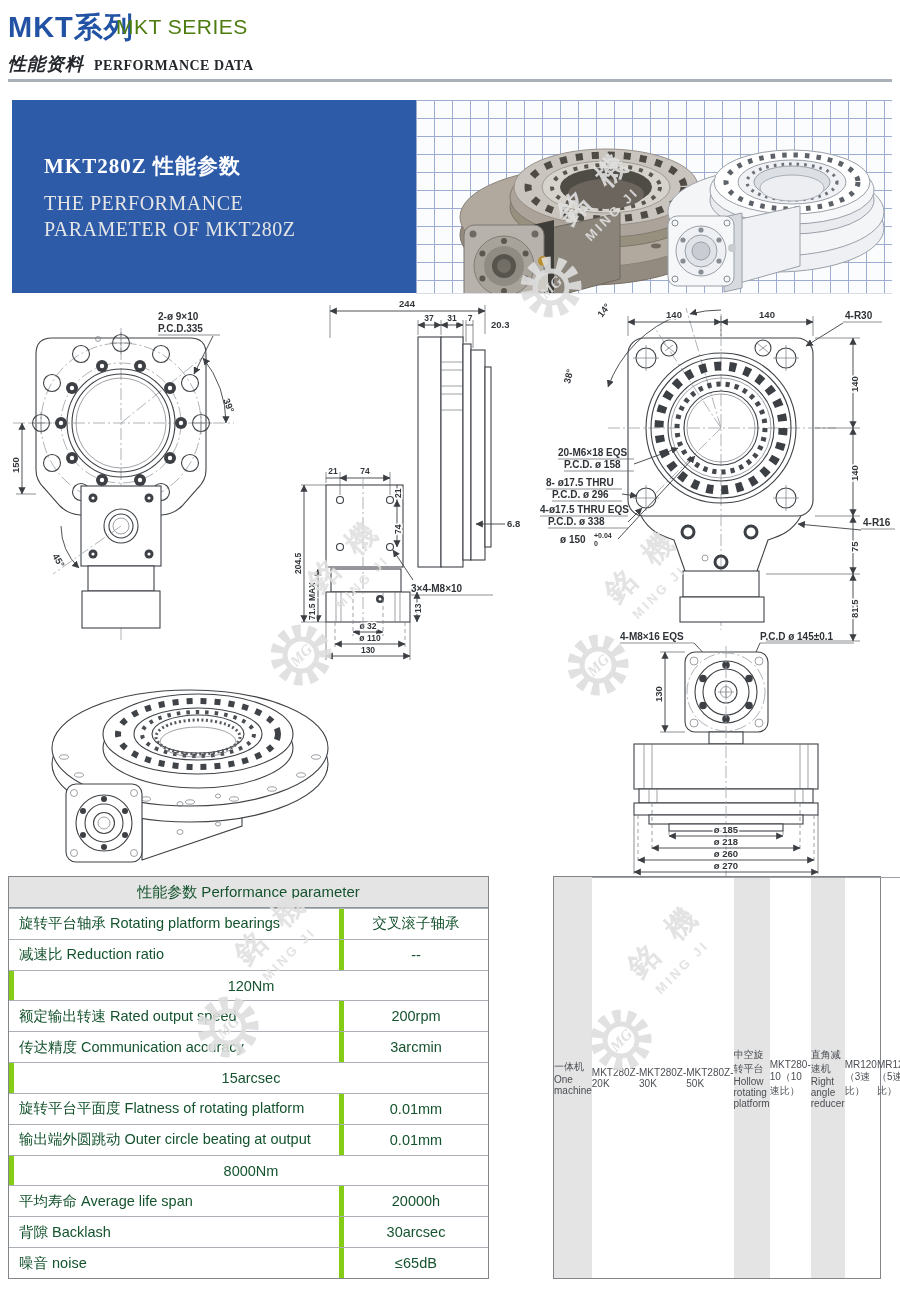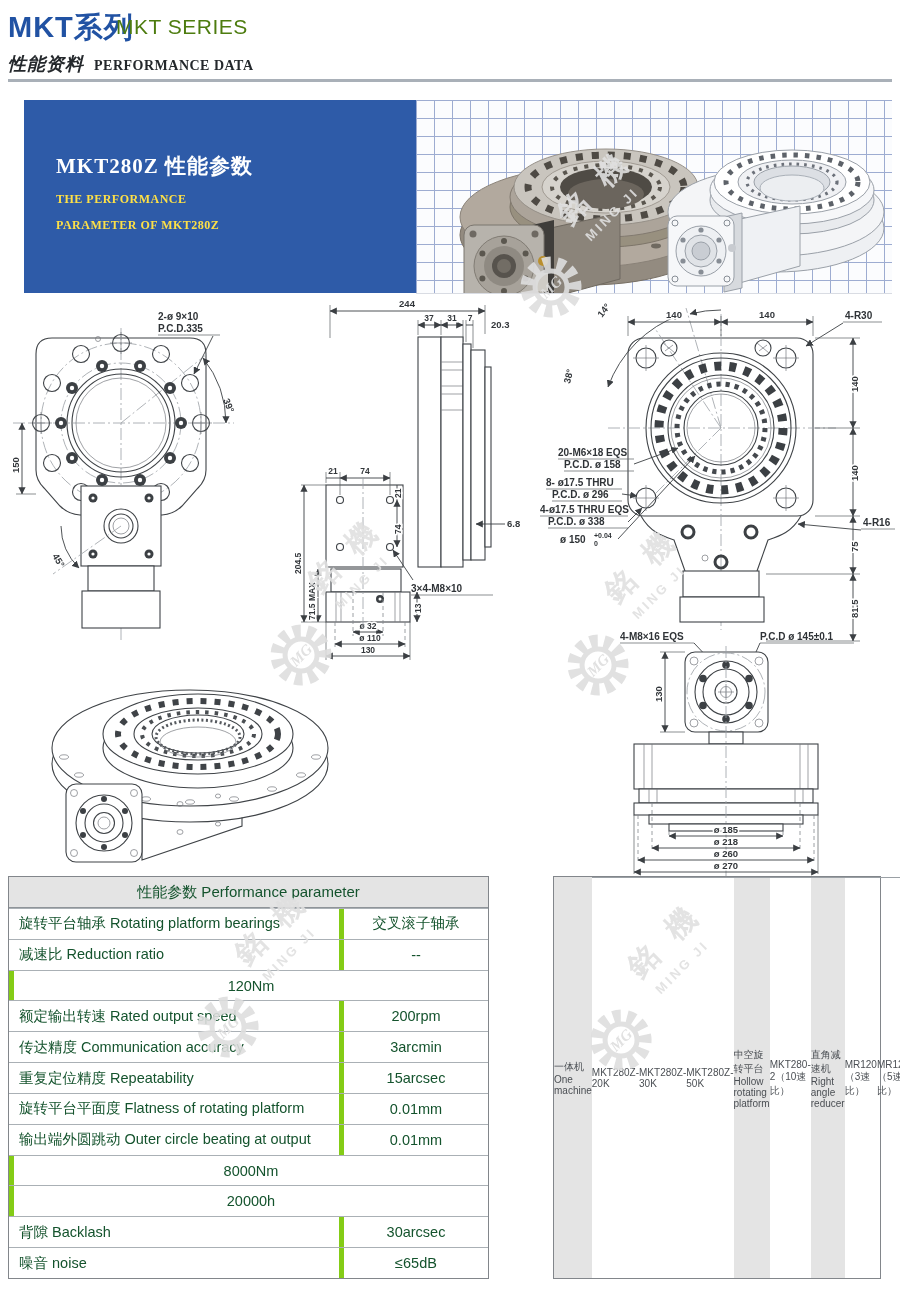--- a/index.html
+++ b/index.html
@@ -9,25 +9,25 @@
 
   
   .title-zh{position:absolute;left:8px;top:8px;font-size:29px;font-weight:bold;color:#2152a3;letter-spacing:1px;}
   .title-en{position:absolute;left:116px;top:15px;font-size:21px;color:#4d7c0f;letter-spacing:0.5px;text-align:right;}
   .section-line{position:absolute;left:8px;top:52px;font-family:"Liberation Serif",serif;color:#24282c;}
   .section-zh{font-size:18px;font-weight:bold;letter-spacing:1px;font-style:italic;}
   .section-en{font-size:14px;font-weight:bold;margin-left:6px;letter-spacing:0.5px;}
   .rule{position:absolute;left:8px;top:79px;width:884px;height:3px;background:#a9b0b8;}
 
   
-  .banner-blue{position:absolute;left:24px;top:100px;width:408px;height:193px;background:#2e5ba8;}
+  .banner-blue{position:absolute;left:12px;top:100px;width:408px;height:193px;background:#2e5ba8;}
   .banner-title{position:absolute;left:32px;top:52px;color:#fff;font-family:"Liberation Serif",serif;
                 font-weight:bold;font-size:21px;letter-spacing:1px;}
-  .banner-sub{position:absolute;left:32px;color:#fde047;font-family:"Liberation Serif",serif;
-              font-weight:bold;font-size:12px;letter-spacing:0.5px;}
+  .banner-sub{position:absolute;left:32px;color:#e5e5e5;font-family:"Liberation Serif",serif;
+              font-weight:normal;font-size:20px;letter-spacing:0.5px;}
   .grid-area{position:absolute;left:416px;top:100px;width:476px;height:193px;background-color:#fbfcfe;
              background-image:linear-gradient(#9dacd1 1px,transparent 1px),
                               linear-gradient(90deg,#9dacd1 1px,transparent 1px);
              background-size:18px 18px;border-bottom:1px solid #d9dce3;}
 
   
   .perf-table{position:absolute;left:8px;top:876px;width:479px;height:401px;border:1px solid #82868b;
               display:flex;flex-direction:column;background:transparent;color:#14532d;}
   .pt-head{flex:0 0 30px;background:#e4e4e4;border-bottom:1px solid #8f9499;display:flex;
            align-items:center;justify-content:center;font-size:15px;}
@@ -542,48 +542,48 @@
           <div class="pt-value">--</div>
         </div><div class="pt-row">
           <div class="pt-value">120Nm</div>
         </div><div class="pt-row">
           <div class="pt-label">额定输出转速 Rated output speed</div>
           <div class="pt-value">200rpm</div>
         </div><div class="pt-row">
           <div class="pt-label">传达精度 Communication accuracy</div>
           <div class="pt-value">3arcmin</div>
         </div><div class="pt-row">
-          <div class="pt-label">重复定位精度 Repeatability</div>
           <div class="pt-value">15arcsec</div>
         </div><div class="pt-row">
           <div class="pt-label">旋转平台平面度 Flatness of rotating platform</div>
           <div class="pt-value">0.01mm</div>
         </div><div class="pt-row">
           <div class="pt-label">输出端外圆跳动 Outer circle beating at output</div>
           <div class="pt-value">0.01mm</div>
         </div><div class="pt-row">
           <div class="pt-value">8000Nm</div>
         </div><div class="pt-row">
+          <div class="pt-label">平均寿命 Average life span</div>
           <div class="pt-value">20000h</div>
         </div><div class="pt-row">
           <div class="pt-label">背隙 Backlash</div>
           <div class="pt-value">30arcsec</div>
         </div><div class="pt-row">
           <div class="pt-label">噪音 noise</div>
           <div class="pt-value">≤65dB</div>
         </div></div>
   </div>
 
   <div class="model-table">
       <div class="mt-row mt-header">一体机 One machine</div>
       <div class="mt-row mt-item">MKT280Z-20K</div>
       <div class="mt-row mt-item">MKT280Z-30K</div>
       <div class="mt-row mt-item">MKT280Z-50K</div>
       <div class="mt-row mt-header">中空旋转平台 Hollow rotating platform</div>
-      <div class="mt-row mt-item">MKT280-2（10速比）</div>
+      <div class="mt-row mt-item">MKT280-10（10速比）</div>
       <div class="mt-row mt-header">直角减速机 Right angle reducer</div>
       <div class="mt-row mt-item">MR120（3速比）</div>
       <div class="mt-row mt-item">MR120（5速比）</div>
     </div>
 
   <svg class="abs" style="left:0;top:0;pointer-events:none" width="900" height="1296" viewBox="0 0 900 1296">
     <g class="wm" transform="translate(585,222) rotate(-45)">
       <g transform="translate(-70,22)">
         <circle class="wm-gear-teeth" r="24"></circle>
           <circle class="wm-gear-ring" r="16"></circle>

